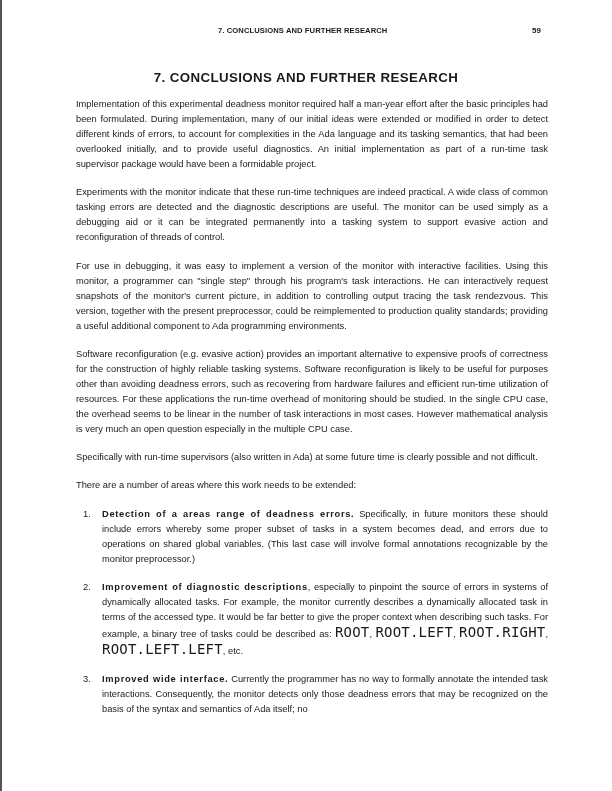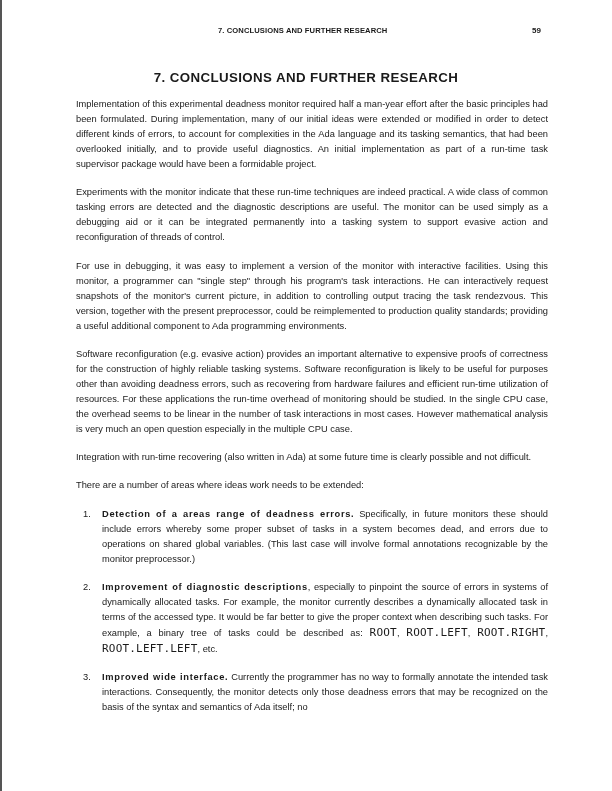--- a/index.html
+++ b/index.html
@@ -12,41 +12,41 @@
     .running-title { position: absolute; left: 218px; top: 0; font-size: 7.6px; font-weight: bold; letter-spacing: 0.1px; }
     .page-num { position: absolute; left: 532px; top: 0; font-size: 8px; font-weight: bold; }
     .chapter-title { position: absolute; top: 61px; left: 0; width: 612px; text-align: center; font-size: 13.3px; font-weight: bold; letter-spacing: 0.4px; }
     .body-text { position: absolute; left: 76px; top: 97px; width: 472px; font-size: 9.3px; line-height: 15px; }
     .para { margin: 0 0 13.3px 0; text-align: justify; }
     .list { margin: 0; padding: 0; list-style: none; }
     .list-item { position: relative; padding-left: 19px; margin: 0 0 13.3px 0; text-align: justify; }
     .list-num { position: absolute; left: 7px; top: 0; }
     .list-body { margin-left: 7px; }
     .item-head { font-weight: bold; letter-spacing: 0.7px; }
-    .code { font-family: "DejaVu Sans Mono", "Liberation Mono", monospace; font-size: 11px; letter-spacing: 0.2px; }
+    .code { font-family: "DejaVu Sans Mono", "Liberation Mono", monospace; font-size: 14px; letter-spacing: 0.2px; }
   </style>
 </head>
 <body>
 
 <div class="left-edge"></div>
 
 <header class="running-head">
   <span class="running-title">7. CONCLUSIONS AND FURTHER RESEARCH</span>
   <span class="page-num">59</span>
 </header>
 
 <h1 class="chapter-title">7. CONCLUSIONS AND FURTHER RESEARCH</h1>
 
 <main class="body-text">
   <p class="para">Implementation of this experimental deadness monitor required half a man-year effort after the basic principles had been formulated.  During implementation, many of our initial ideas were extended or modified in order to detect different kinds of errors, to account for complexities in the Ada language and its tasking semantics, that had been overlooked initially, and to provide useful diagnostics.  An initial implementation as part of a run-time task supervisor package would have been a formidable project.</p>
   <p class="para">Experiments with the monitor indicate that these run-time techniques are indeed practical.  A wide class of common tasking errors are detected and the diagnostic descriptions are useful.  The monitor can be used simply as a debugging aid or it can be integrated permanently into a tasking system to support evasive action and reconfiguration of threads of control.</p>
   <p class="para">For use in debugging, it was easy to implement a version of the monitor with interactive facilities. Using this monitor, a programmer can "single step" through his program's task interactions.  He can interactively request snapshots of the monitor's current picture, in addition to controlling output tracing the task rendezvous.  This version, together with the present preprocessor, could be reimplemented to production quality standards; providing a useful additional component to Ada programming environments.</p>
   <p class="para">Software reconfiguration (e.g. evasive action) provides an important alternative to expensive proofs of correctness for the construction of highly reliable tasking systems.  Software reconfiguration is likely to be useful for purposes other than avoiding deadness errors, such as recovering from hardware failures and efficient run-time utilization of resources.  For these applications the run-time overhead of monitoring should be studied.  In the single CPU case, the overhead seems to be linear in the number of task interactions in most cases.  However mathematical analysis is very much an open question especially in the multiple CPU case.</p>
-  <p class="para">Integration with run-time recovering (also written in Ada) at some future time is clearly possible and not difficult.</p>
-  <p class="para">There are a number of areas where ideas work needs to be extended:</p>
+  <p class="para">Specifically with run-time supervisors (also written in Ada) at some future time is clearly possible and not difficult.</p>
+  <p class="para">There are a number of areas where this work needs to be extended:</p>
 
   <ol class="list">
     <li class="list-item">
       <span class="list-num">1.</span>
       <div class="list-body"><span class="item-head">Detection of a areas range of deadness errors.</span><span> Specifically, in future monitors these should include errors whereby some proper subset of tasks in a system becomes dead, and errors due to operations on shared global variables.  (This last case will involve formal annotations recognizable by the monitor preprocessor.)</span></div>
     </li>
     <li class="list-item">
       <span class="list-num">2.</span>
       <div class="list-body"><span class="item-head">Improvement of diagnostic descriptions</span><span>, especially to pinpoint the source of errors in systems of dynamically allocated tasks.  For example, the monitor currently describes a dynamically allocated task in terms of the accessed type.  It would be far better to give the proper context when describing such tasks.  For example, a binary tree of tasks could be described as: </span><span class="code">ROOT</span><span>, </span><span class="code">ROOT.LEFT</span><span>, </span><span class="code">ROOT.RIGHT</span><span>, </span><span class="code">ROOT.LEFT.LEFT</span><span>, etc.</span></div>
     </li>

